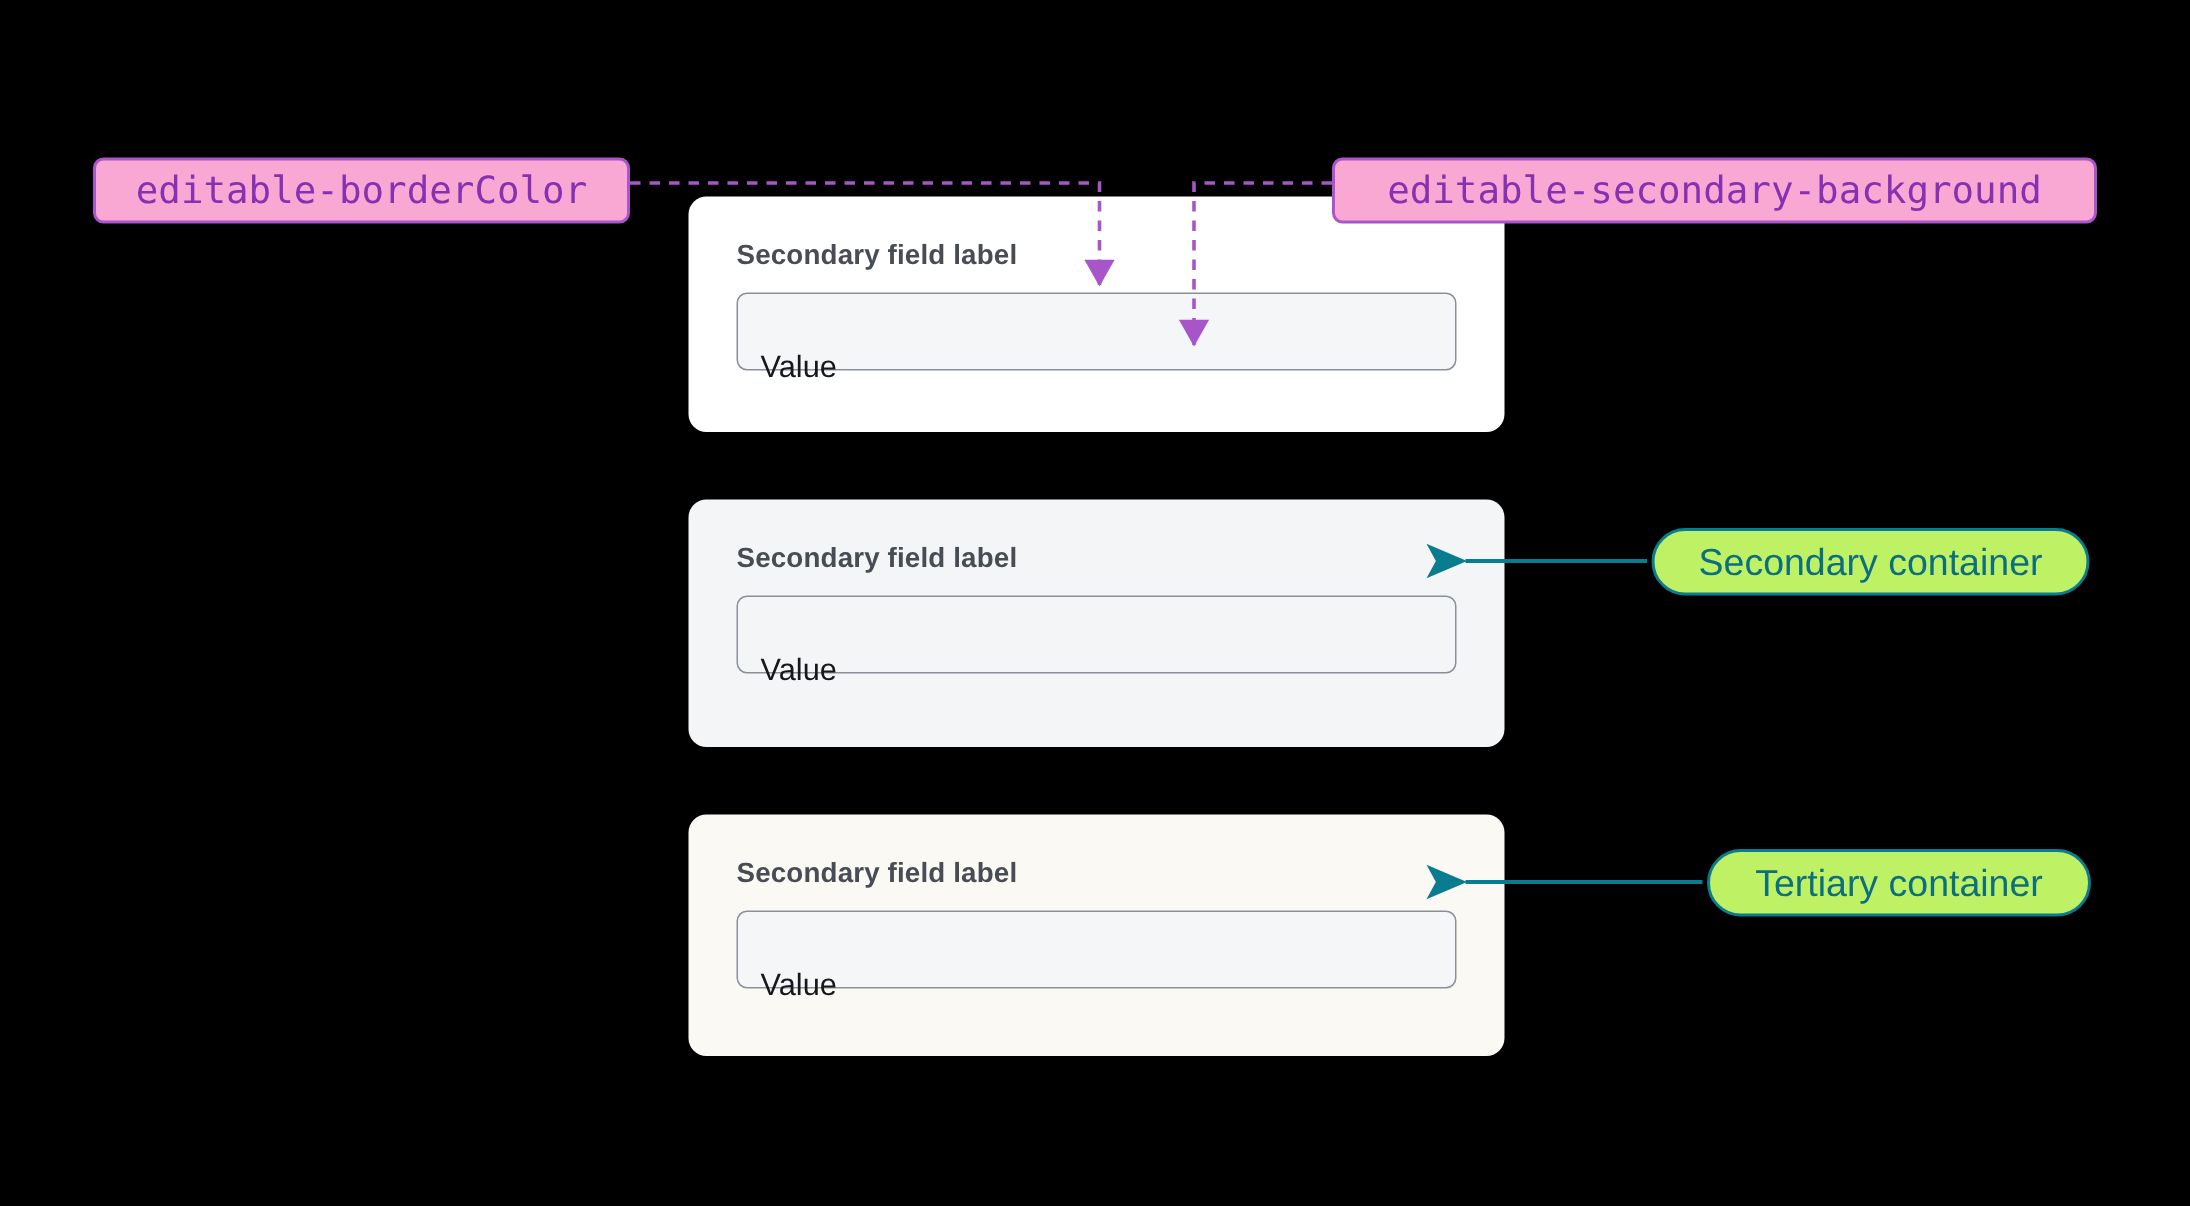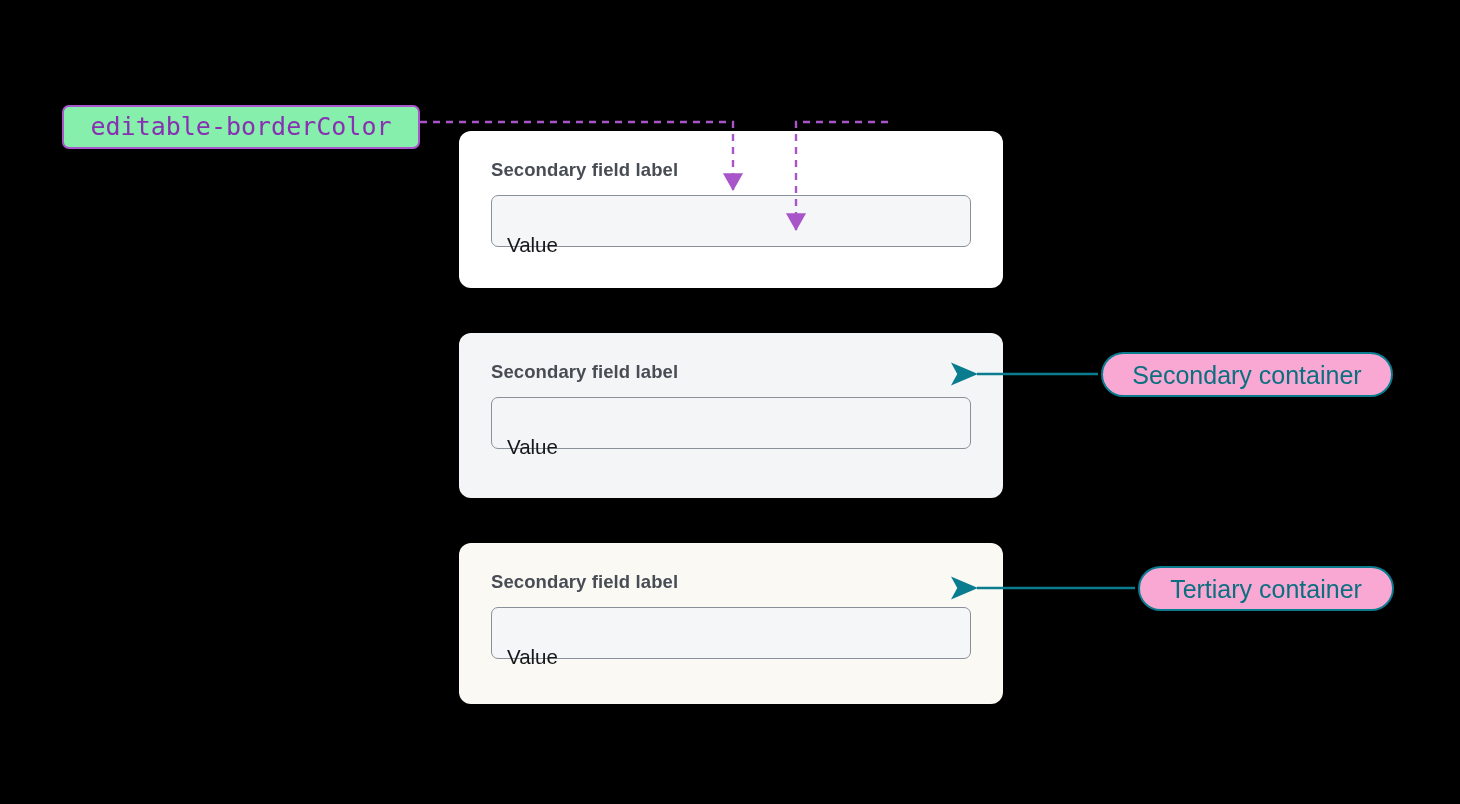--- a/index.html
+++ b/index.html
@@ -75,42 +75,42 @@
     line-height: 24px;
     color: #16181c;
     font-weight: 400;
     margin-top: 47px;
   }
 
   
   .token-tag {
     position: absolute;
     box-sizing: border-box;
-    background: #86efac;
+    background: #f9a8d4;
     border: 2px solid #ab55cd;
     border-radius: 7px;
     color: #8731b2;
     font-family: "DejaVu Sans Mono", "Liberation Mono", monospace;
     font-size: 25px;
     line-height: 28px;
     display: flex;
     align-items: center;
     justify-content: center;
     padding: 6px 14px;
     white-space: nowrap;
     z-index: 8;
   }
   .tag-border-color { left: 62px;  top: 105px; width: 358px; height: 44px; }
   .tag-secondary-bg { left: 888px; top: 105px; width: 510px; height: 44px; }
 
   
   .callout-pill {
     position: absolute;
     box-sizing: border-box;
-    background: #f9a8d4;
+    background: #bef264;
     border: 2.2px solid #0a7c90;
     border-radius: 999px;
     color: #0b6f80;
     font-size: 25px;
     line-height: 30px;
     display: flex;
     align-items: center;
     justify-content: center;
     padding: 6px 20px;
     white-space: nowrap;
@@ -159,18 +159,19 @@
 
     <path d="M888,122 L796,122 L796,230" fill="none" stroke="#a855c9" stroke-width="2.4" stroke-dasharray="7 6" marker-end="url(#arrow-purple)"></path>
 
     <line x1="1098" y1="374" x2="977" y2="374" stroke="#0a7c90" stroke-width="2.6" marker-end="url(#arrow-teal)"></line>
 
     <line x1="1135" y1="588" x2="977" y2="588" stroke="#0a7c90" stroke-width="2.6" marker-end="url(#arrow-teal)"></line>
   </svg>
 
   <div class="token-tag tag-border-color">editable-borderColor</div>
 
+  <div class="token-tag tag-secondary-bg">editable-secondary-background</div>
 
   <div class="callout-pill pill-secondary">Secondary container</div>
 
   <div class="callout-pill pill-tertiary">Tertiary container</div>
 
 </div>
 
 </body></html>

